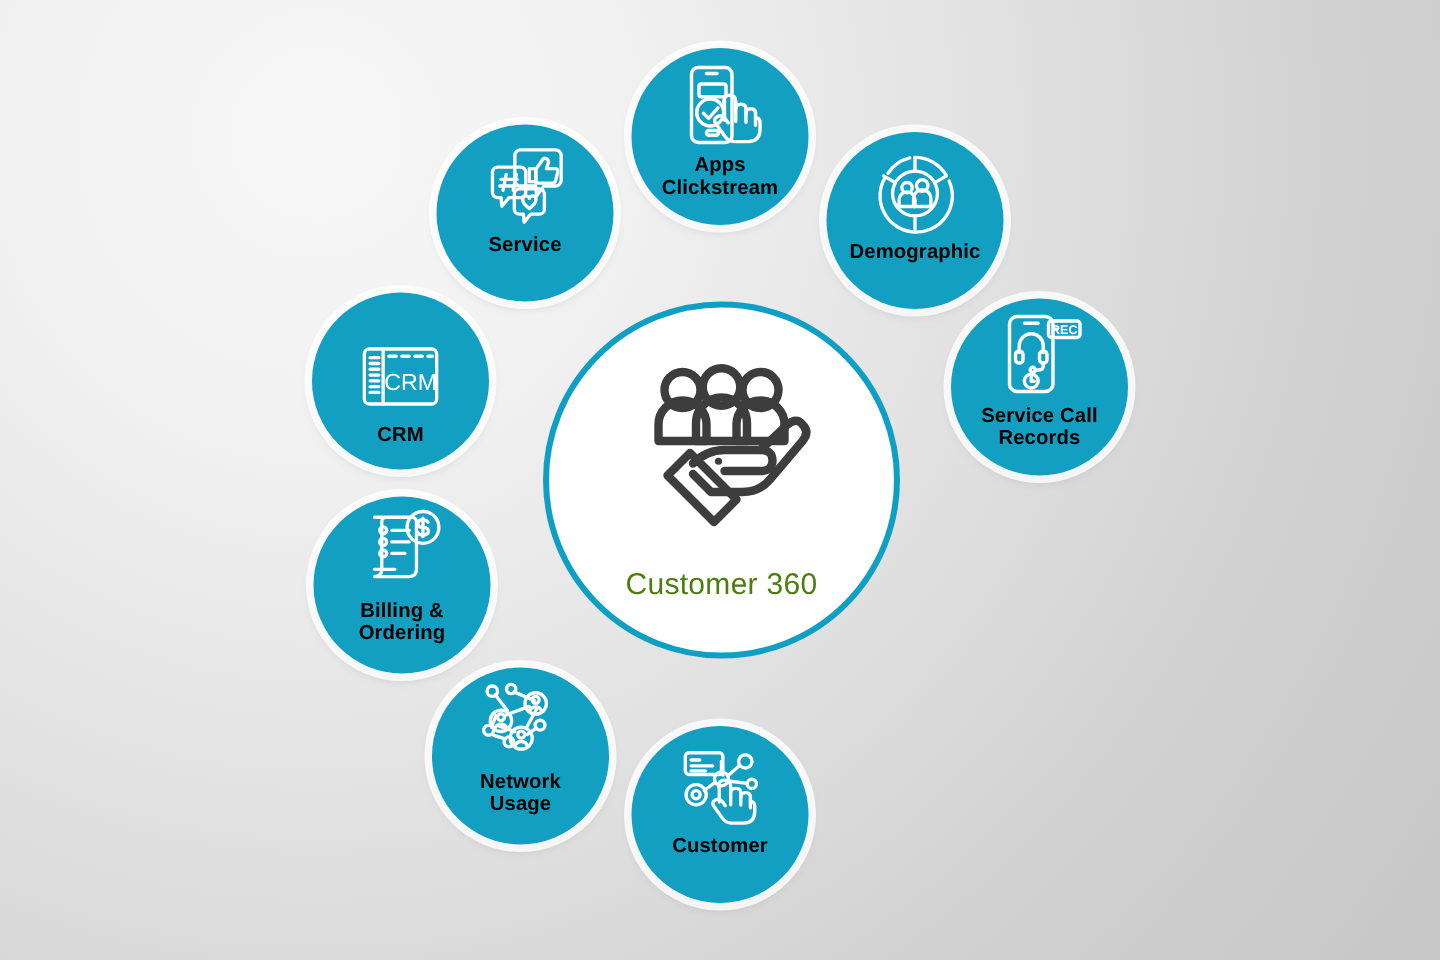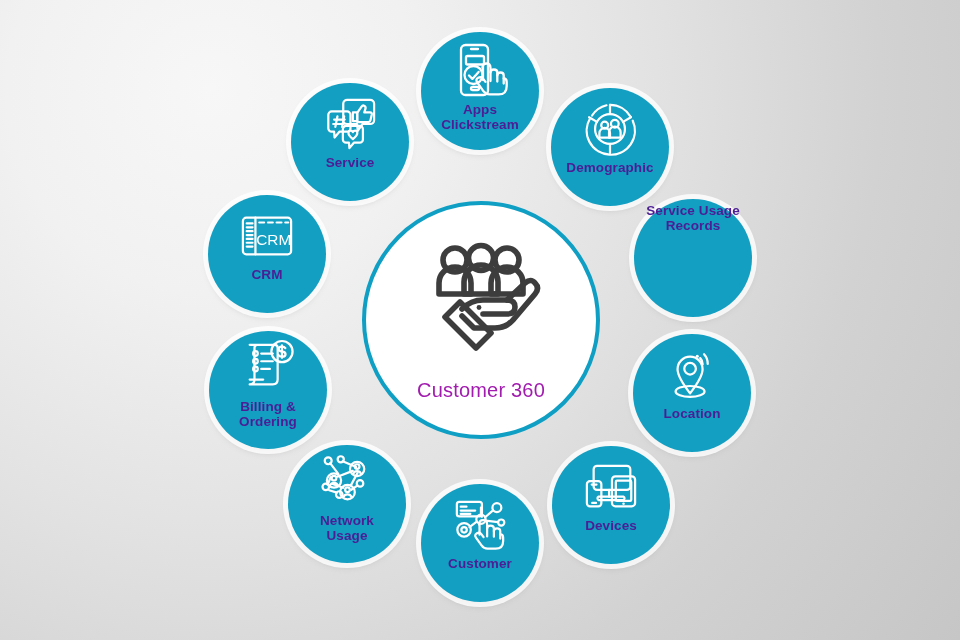--- a/index.html
+++ b/index.html
@@ -38,21 +38,21 @@
     justify-content: center;
   }
   .hub-icon {
     width: 128px;
     height: 108px;
     margin-top: 4px;
   }
   .hub-label {
     margin-top: 28px;
     font-size: 20px;
-    color: #a21caf;
+    color: #4d7c0f;
     letter-spacing: .2px;
     white-space: nowrap;
   }
 
   
   .node {
     position: absolute;
     width: 118px;
     height: 118px;
     border-radius: 50%;
@@ -68,21 +68,21 @@
     width: 54px;
     height: 54px;
     margin-top: 14px;
     flex: none;
   }
   .node-icon.tall { margin-top: 12px; height: 56px; width: 56px; }
   .node-label {
     margin-top: 5px;
     font-size: 13.5px;
     line-height: 14.5px;
-    color: #4c1d95;
+    color: #000000;
     text-align: center;
     font-weight: 600;
     letter-spacing: .1px;
     white-space: pre-line;
     padding: 0 4px;
   }
   .node.two-line .node-icon { margin-top: 10px; }
 
   svg { display: block; overflow: visible; }
 </style>
@@ -170,57 +170,44 @@
         <circle cx="22.5" cy="24" r="3.6"></circle>
         <path d="M17 37 v-4.6 a5.5 5.5 0 0 1 11 0 v4.6 z"></path>
         <circle cx="33" cy="22.5" r="4"></circle>
         <path d="M27 37 v-5.6 a6 6 0 0 1 12 0 v5.6 z"></path>
       </svg>
     </span>
     <span class="node-label">Demographic</span>
   </div>
 
   <div class="node two-line" style="left:634px; top:199px;">
-    <span class="node-label">Service Usage
+    <span class="node-icon tall">
+      <svg viewBox="0 0 56 56" fill="none" stroke="#ffffff" stroke-width="2.3" stroke-linecap="round" stroke-linejoin="round">
+        <rect x="8" y="2" width="29" height="50" rx="5"></rect>
+        <path d="M18 6.5 h9"></path>
+
+        <path d="M14.5 26 v-4.5 a8 8 0 0 1 16 0 v4.5"></path>
+        <rect x="12" y="25" width="5" height="8" rx="2.4"></rect>
+        <rect x="28" y="25" width="5" height="8" rx="2.4"></rect>
+        <path d="M30.5 33 v2 q0 2.6 -3 2.6 h-2.3"></path>
+        <circle cx="23.5" cy="37.6" r="1.7"></circle>
+
+        <circle cx="22.5" cy="45" r="4.6"></circle>
+        <path d="M22.5 42.4 v2.8 h2"></path>
+
+        <rect x="34" y="5" width="21" height="11" rx="2"></rect>
+        <path d="M37.4 10.5 h2"></path>
+        <text x="44.5" y="13.6" fill="#ffffff" stroke="none" font-size="8.4" font-weight="bold" text-anchor="middle" font-family="Liberation Sans, sans-serif">REC</text>
+      </svg>
+    </span>
+    <span class="node-label">Service Call
 Records</span>
   </div>
 
-  <div class="node" style="left:633px; top:334px;">
-    <span class="node-icon">
-      <svg viewBox="0 0 56 56" fill="none" stroke="#ffffff" stroke-width="2.3" stroke-linecap="round" stroke-linejoin="round">
-        <path d="M26 47 q-13 -17 -13 -25 a13 13 0 0 1 26 0 q0 8 -13 25 z"></path>
-        <circle cx="26" cy="21.5" r="6"></circle>
-        <path d="M36.5 10.5 a9 9 0 0 1 2.6 6.4"></path>
-        <path d="M40.5 6.5 a14 14 0 0 1 3.8 10"></path>
-        <circle cx="33.5" cy="8.5" r="1.6" fill="#ffffff" stroke="none"></circle>
-        <ellipse cx="26" cy="45" rx="15" ry="5.6"></ellipse>
-      </svg>
-    </span>
-    <span class="node-label">Location</span>
-  </div>
-
-  <div class="node" style="left:552px; top:446px;">
-    <span class="node-icon">
-      <svg viewBox="0 0 56 56" fill="none" stroke="#ffffff" stroke-width="2.3" stroke-linecap="round" stroke-linejoin="round">
-
-        <rect x="10" y="6" width="38" height="25" rx="3.5"></rect>
-        <path d="M26 31 v7"></path>
-        <path d="M15 41.5 h26 a2 2 0 0 0 0 -3.5 h-26 a2 2 0 0 0 0 3.5 z"></path>
-
-        <rect x="3" y="22" width="15" height="26" rx="3.2"></rect>
-        <path d="M8 25.5 h5"></path>
-        <path d="M8.5 44.5 h4"></path>
-
-        <rect x="29" y="17" width="24" height="31" rx="3.5"></rect>
-        <rect x="33" y="21.5" width="16" height="21" rx="1.2"></rect>
-        <circle cx="41" cy="45.4" r="1.3" fill="#ffffff" stroke="none"></circle>
-      </svg>
-    </span>
-    <span class="node-label">Devices</span>
-  </div>
+
 
   <div class="node" style="left:421px; top:484px;">
     <span class="node-icon">
       <svg viewBox="0 0 56 56" fill="none" stroke="#ffffff" stroke-width="2.3" stroke-linecap="round" stroke-linejoin="round">
 
         <rect x="4" y="4" width="26" height="15" rx="2.5"></rect>
         <path d="M8 9 h6"></path>
         <path d="M8 13 h15"></path>
         <path d="M8 16.5 h10"></path>
 
@@ -295,21 +282,21 @@
 
         <circle cx="42.5" cy="11" r="11"></circle>
         <path d="M42.5 4.6 v12.8"></path>
         <path d="M46 7.4 q-1 -1.6 -3.6 -1.6 q-3.4 0 -3.4 2.6 q0 2.4 3.6 2.6 q3.6 0.2 3.6 2.7 q0 2.6 -3.6 2.6 q-2.8 0 -3.8 -1.8"></path>
       </svg>
     </span>
     <span class="node-label">Billing &amp;
 Ordering</span>
   </div>
 
-  <div class="node" style="left:208px; top:195px;">
+  <div class="node" style="left:208px; top:195px;justify-content:center;">
     <span class="node-icon">
       <svg viewBox="0 0 56 56" fill="none" stroke="#ffffff" stroke-width="2.3" stroke-linecap="round" stroke-linejoin="round">
         <rect x="3" y="9" width="50" height="38" rx="3.5"></rect>
         <path d="M16 9 v38"></path>
 
         <path d="M7 15 h6"></path>
         <path d="M7 19 h6"></path>
         <path d="M7 23 h6"></path>
         <path d="M7 27 h6"></path>
         <path d="M7 31 h6"></path>

